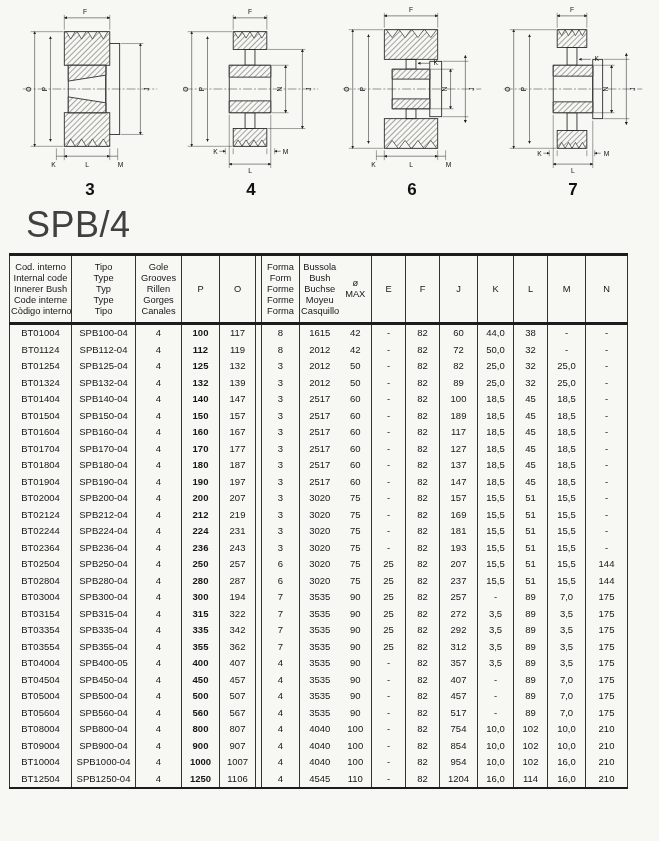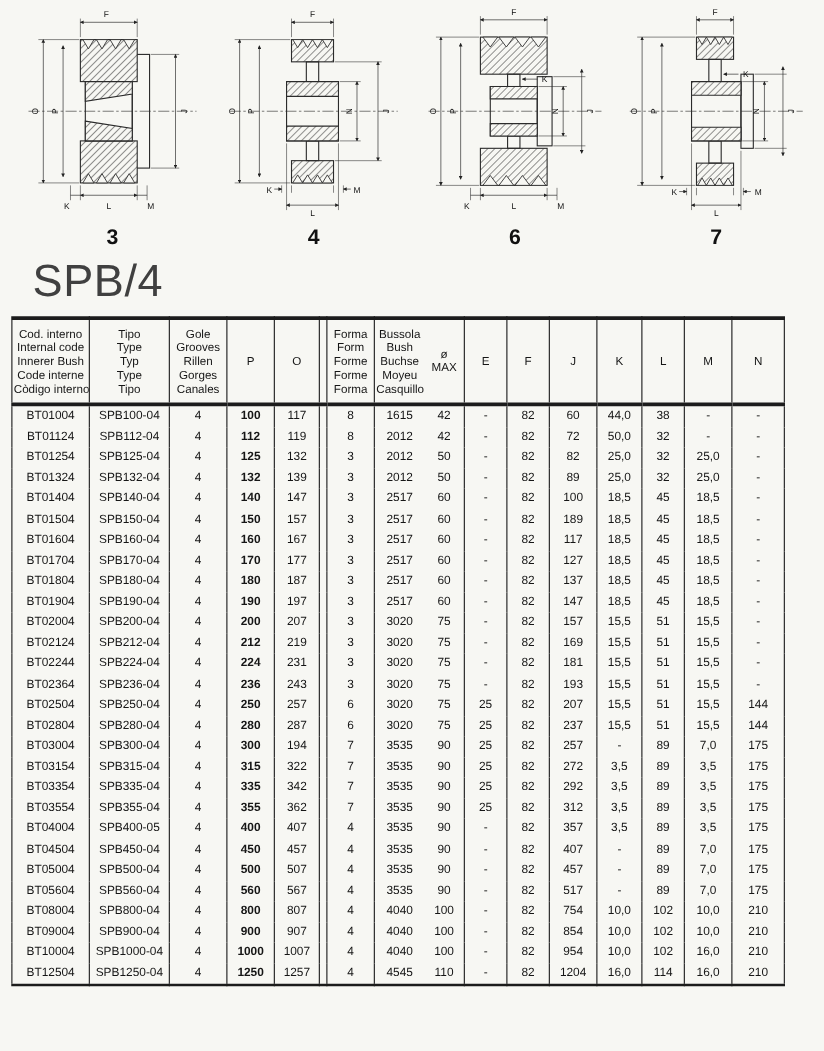--- a/index.html
+++ b/index.html
@@ -900,21 +900,21 @@
             <td class="c11">10,0</td>
             <td class="c12">102</td>
             <td class="c13">16,0</td>
             <td class="c14">210</td>
           </tr>
           <tr>
             <td class="c0">BT12504</td>
             <td class="c1">SPB1250-04</td>
             <td class="c2">4</td>
             <td class="c3">1250</td>
-            <td class="c4">1257</td>
+            <td class="c4">1106</td>
             <td class="sp"></td>
             <td class="c5">4</td>
             <td class="c6">4545</td>
             <td class="c7">110</td>
             <td class="c8">-</td>
             <td class="c9">82</td>
             <td class="c10">1204</td>
             <td class="c11">16,0</td>
             <td class="c12">114</td>
             <td class="c13">16,0</td>

